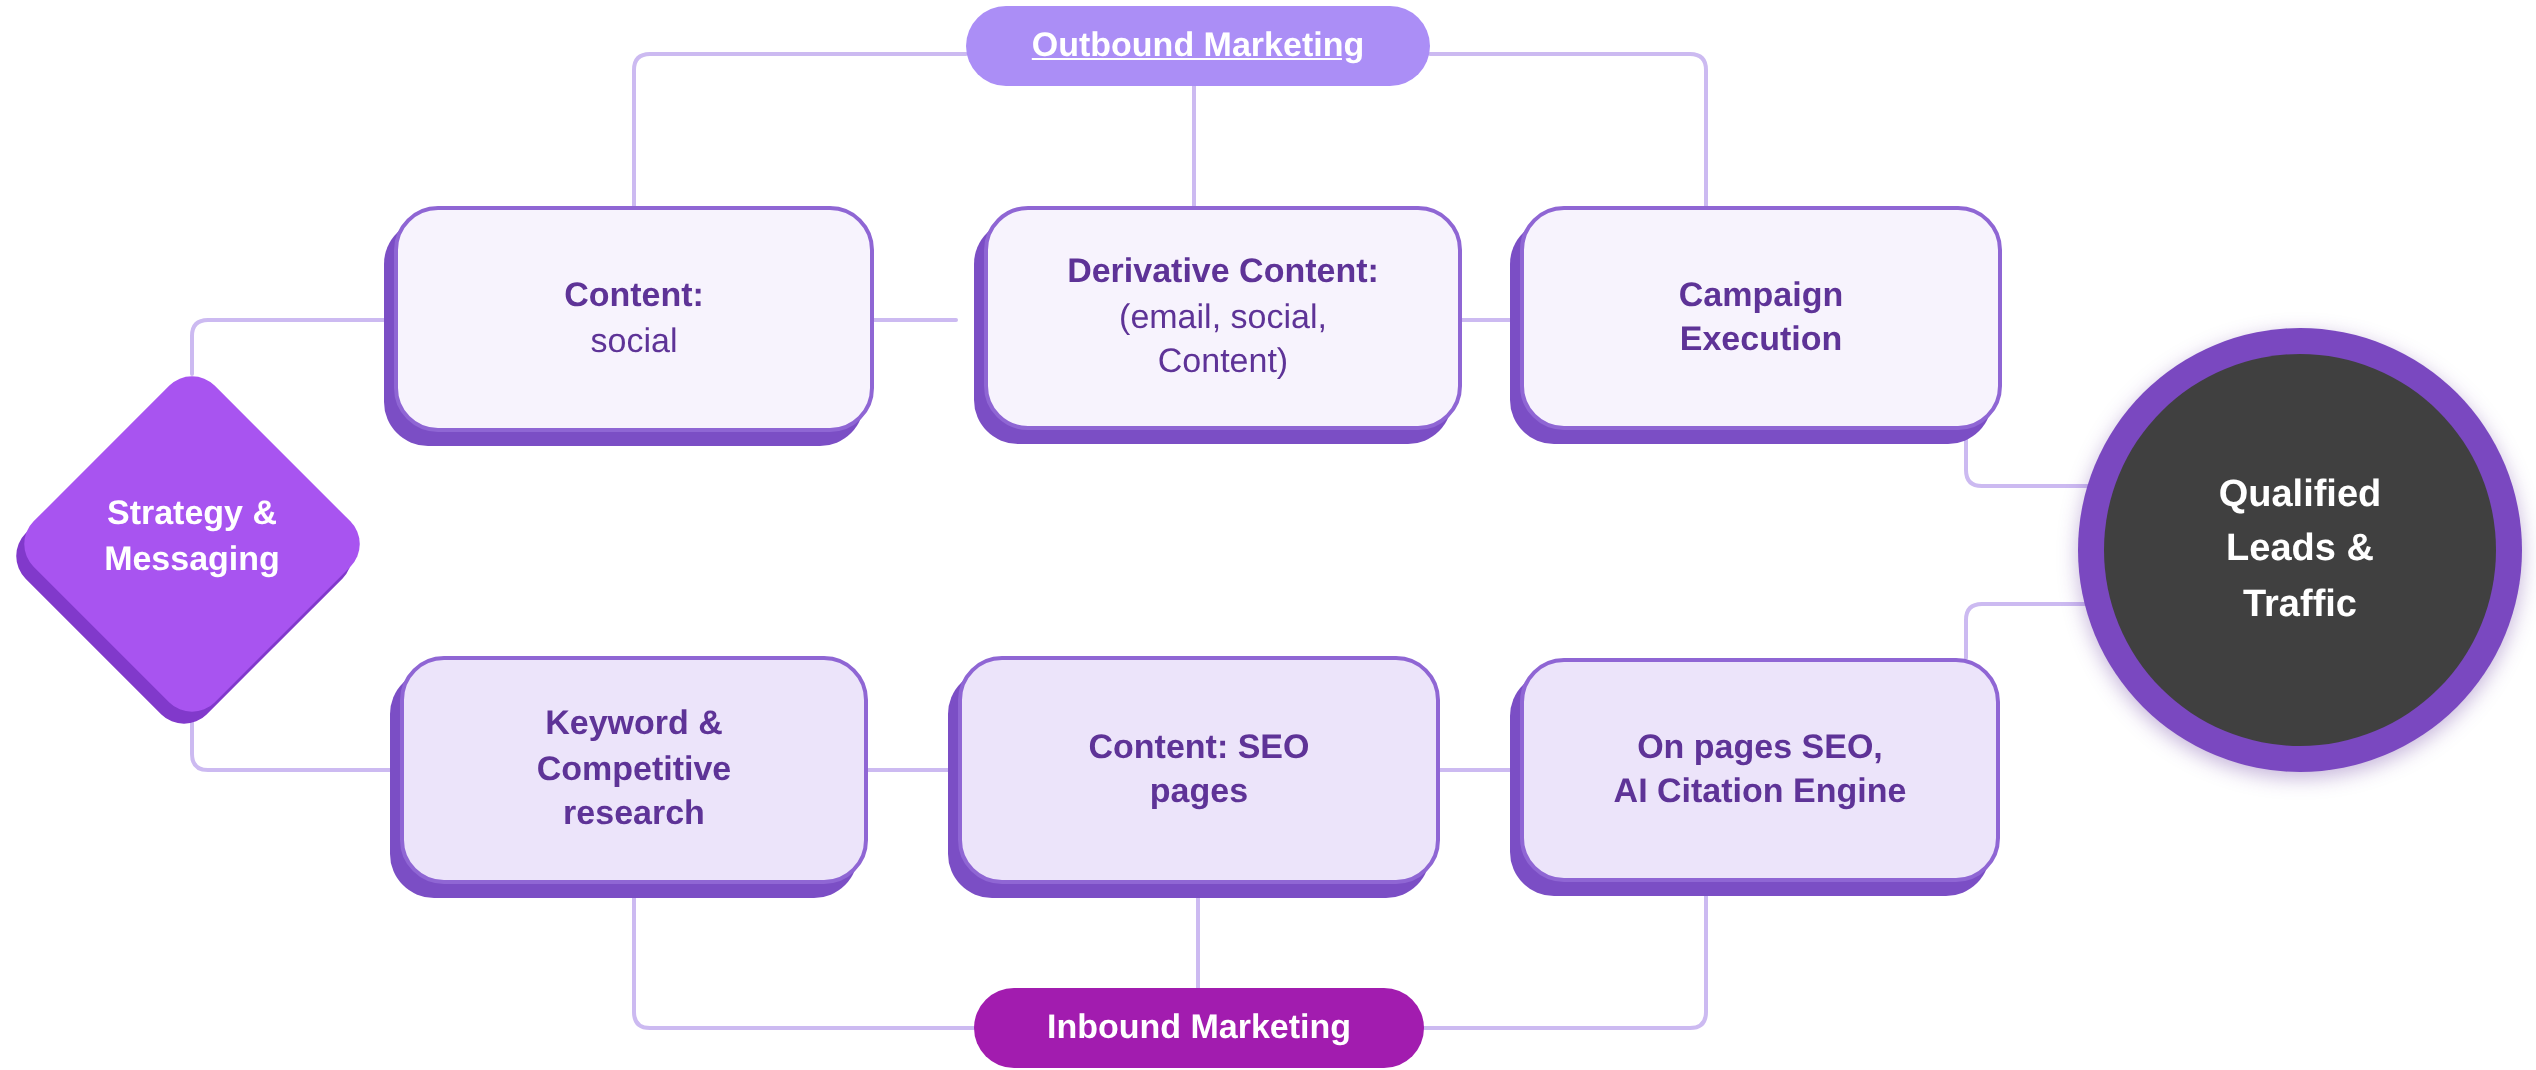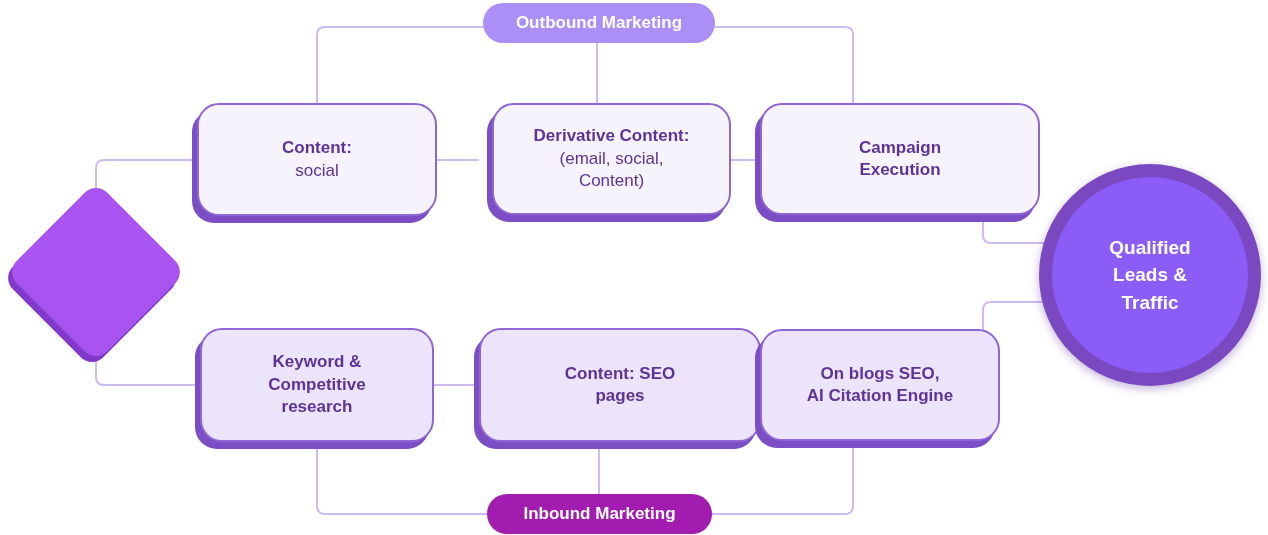--- a/index.html
+++ b/index.html
@@ -44,21 +44,21 @@
     line-height:1.35;white-space:pre-line;
   }
 
   
   .circle-outer{
     position:absolute;left:1039px;top:164px;width:222px;height:222px;z-index:2;
     border-radius:50%;background:#7a48c0;box-shadow:0 3px 10px rgba(90,40,150,.35);
     display:flex;align-items:center;justify-content:center;
   }
   .circle-inner{
-    width:196px;height:196px;border-radius:50%;background:#8b5cf6;
+    width:196px;height:196px;border-radius:50%;background:#404040;
     display:flex;align-items:center;justify-content:center;
     text-align:center;color:#ffffff;font-weight:bold;font-size:19px;
     line-height:1.45;white-space:pre-line;
   }
 </style>
 </head>
 <body>
 
 <div class="canvas">
 
@@ -74,54 +74,56 @@
     <path d="M720,385 H760"></path>
     <path d="M983,216 V235 Q983,243 991,243 H1055"></path>
     <path d="M983,329 V310 Q983,302 991,302 H1055"></path>
     <path d="M317,442 V506 Q317,514 325,514 H487"></path>
     <path d="M599,442 V494"></path>
     <path d="M712,514 H845 Q853,514 853,506 V442"></path>
   </svg>
 
   <div class="diamond-back"></div>
   <div class="diamond-front"></div>
+  <div class="diamond-label">Strategy &amp;
+Messaging</div>
 
   <div class="node-box row-top" style="left:197px;top:103px;width:240px;height:113px;align-items:center;">
     <div class="node-title">Content:</div>
     <div class="node-sub">social</div>
   </div>
 
   <div class="node-box row-top" style="left:492px;top:103px;width:239px;height:112px;">
     <div class="node-title">Derivative Content:</div>
     <div class="node-sub">(email, social,
 Content)</div>
   </div>
 
-  <div class="node-box row-top" style="left:760px;top:103px;width:280px;height:112px;justify-content:center;">
+  <div class="node-box row-top" style="left:760px;top:103px;width:241px;height:112px;justify-content:center;">
     <div class="node-title">Campaign
 Execution</div>
   </div>
 
   <div class="node-box row-bottom" style="left:200px;top:328px;width:234px;height:114px;">
     <div class="node-title">Keyword &amp;
 Competitive
 research</div>
   </div>
 
-  <div class="node-box row-bottom" style="left:479px;top:328px;width:282px;height:114px;text-align:center;">
+  <div class="node-box row-bottom" style="left:479px;top:328px;width:241px;height:114px;text-align:center;">
     <div class="node-title">Content: SEO
 pages</div>
   </div>
 
   <div class="node-box row-bottom" style="left:760px;top:329px;width:240px;height:112px;">
-    <div class="node-title">On blogs SEO,
+    <div class="node-title">On pages SEO,
 AI Citation Engine</div>
   </div>
 
-  <div class="pill pill-outbound" style="left:483px;top:3px;width:232px;height:40px;">
+  <div class="pill pill-outbound" style="left:483px;top:3px;width:232px;height:40px;text-decoration:underline;">
     <span>Outbound Marketing</span>
   </div>
 
   <div class="pill pill-inbound" style="left:487px;top:494px;width:225px;height:40px;">
     <span>Inbound Marketing</span>
   </div>
 
   <div class="circle-outer">
     <div class="circle-inner">
       <span>Qualified

